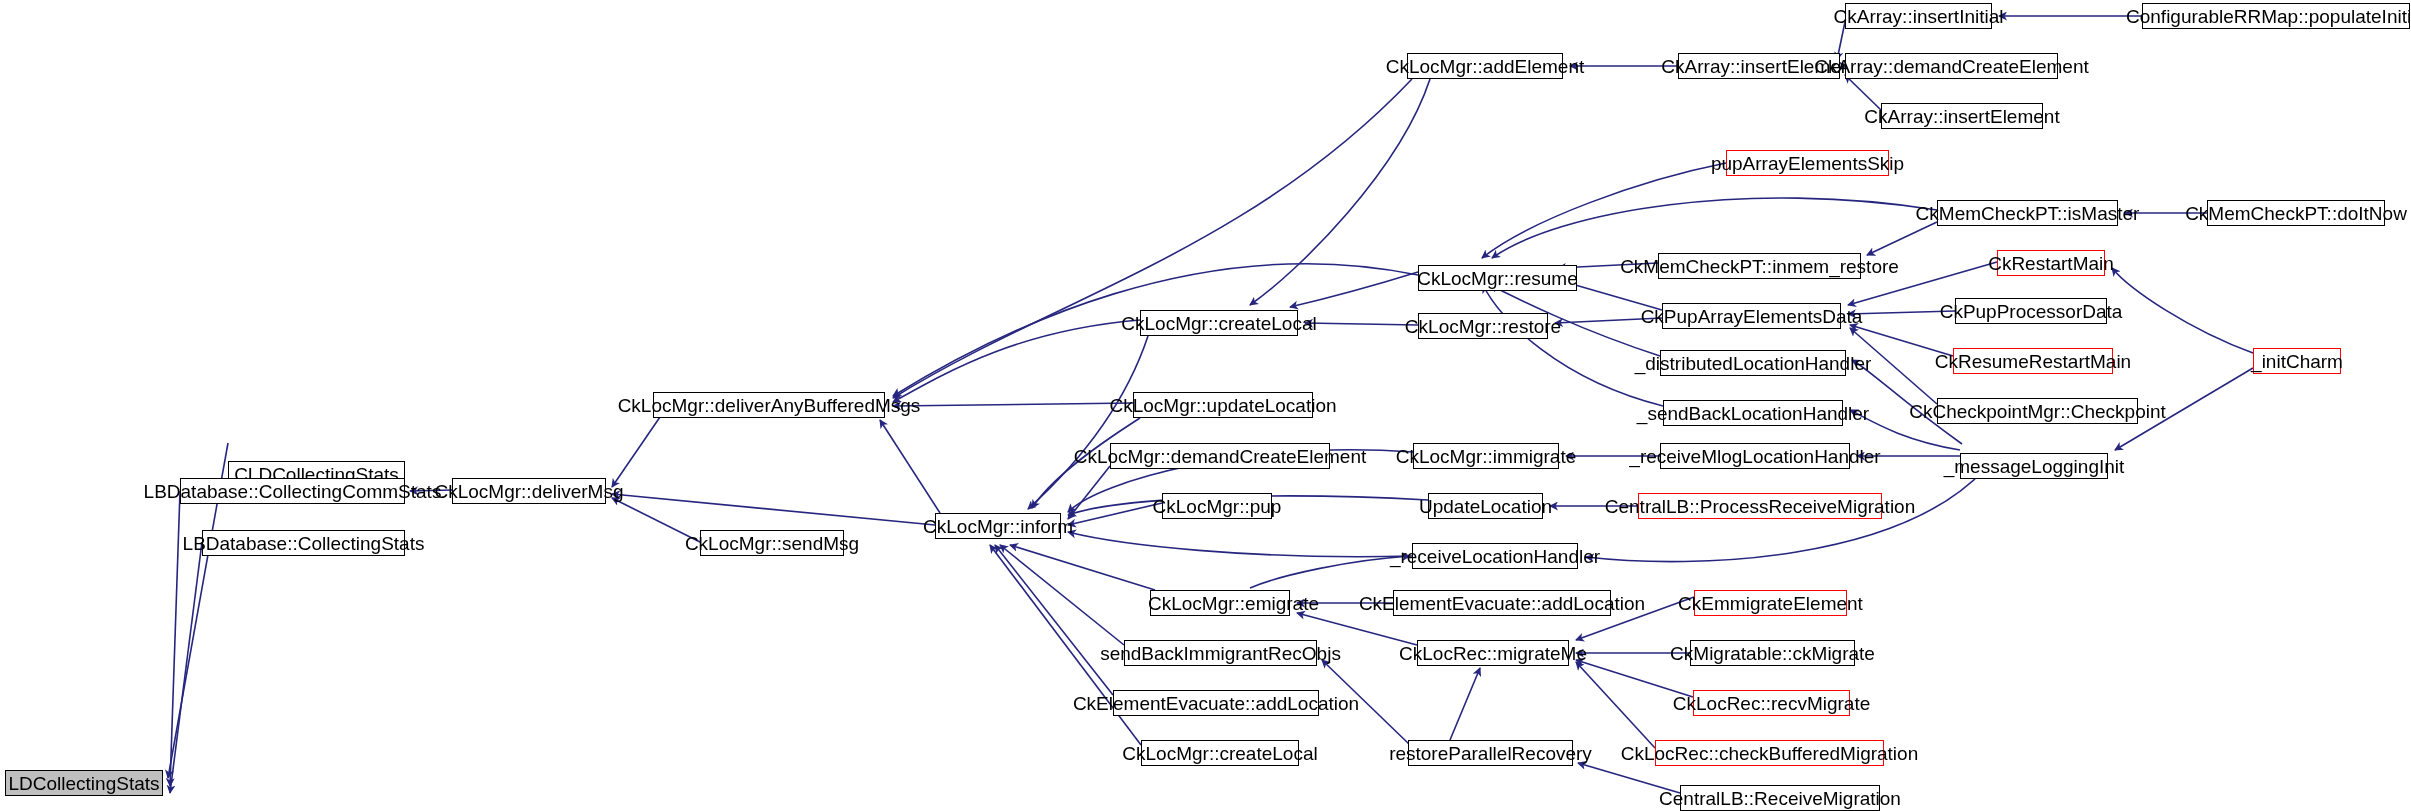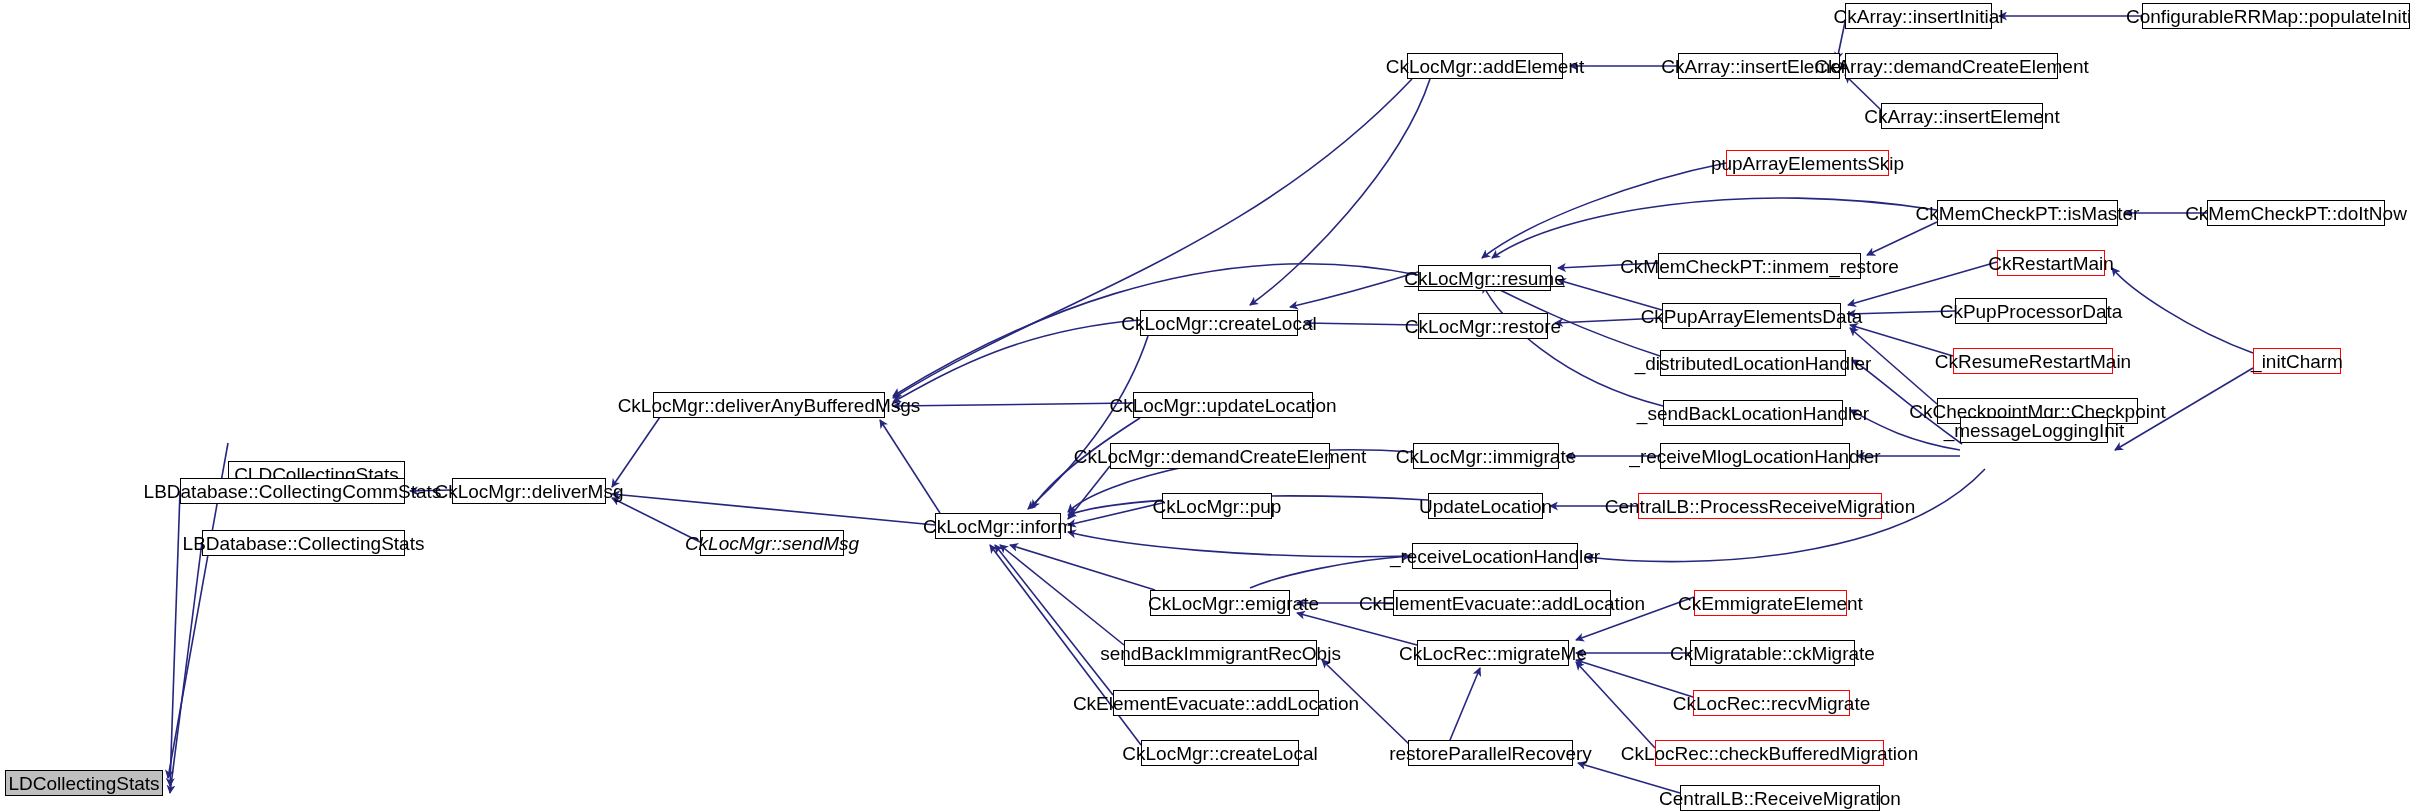--- a/index.html
+++ b/index.html
@@ -111,21 +111,21 @@
     </div>
     <div class="node" style="left: 202px; top: 530px; width: 203px; height: 26px;">
       <span>LBDatabase::CollectingStats</span>
     </div>
     <div class="node" style="left: 452px; top: 478px; width: 154px; height: 26px;">
       <span>CkLocMgr::deliverMsg</span>
     </div>
     <div class="node" style="left: 653px; top: 392px; width: 232px; height: 26px;">
       <span>CkLocMgr::deliverAnyBufferedMsgs</span>
     </div>
-    <div class="node" style="left: 700px; top: 530px; width: 144px; height: 26px; font-style: italic;">
+    <div class="node" style="left: 700px; top: 530px; width: 144px; height: 26px;">
       <span>CkLocMgr::sendMsg</span>
     </div>
     <div class="node" style="left: 935px; top: 513px; width: 126px; height: 26px;">
       <span>CkLocMgr::inform</span>
     </div>
     <div class="node" style="left: 1140px; top: 310px; width: 158px; height: 26px;">
       <span>CkLocMgr::createLocal</span>
     </div>
     <div class="node" style="left: 1133px; top: 392px; width: 180px; height: 26px;">
       <span>CkLocMgr::updateLocation</span>
@@ -168,21 +168,21 @@
     </div>
     <div class="node red" style="left: 1726px; top: 150px; width: 163px; height: 26px;">
       <span>pupArrayElementsSkip</span>
     </div>
     <div class="node" style="left: 1937px; top: 200px; width: 181px; height: 26px;">
       <span>CkMemCheckPT::isMaster</span>
     </div>
     <div class="node" style="left: 2207px; top: 200px; width: 178px; height: 26px;">
       <span>CkMemCheckPT::doItNow</span>
     </div>
-    <div class="node" style="left: 1418px; top: 265px; width: 133px; height: 26px; text-decoration: underline;">
+    <div class="node" style="left: 1418px; top: 265px; width: 159px; height: 26px;">
       <span>CkLocMgr::resume</span>
     </div>
     <div class="node" style="left: 1658px; top: 253px; width: 203px; height: 26px;">
       <span>CkMemCheckPT::inmem_restore</span>
     </div>
     <div class="node red" style="left: 1997px; top: 250px; width: 108px; height: 26px;">
       <span>CkRestartMain</span>
     </div>
     <div class="node" style="left: 1418px; top: 313px; width: 130px; height: 26px;">
       <span>CkLocMgr::restore</span>
@@ -207,21 +207,21 @@
     </div>
     <div class="node" style="left: 1937px; top: 398px; width: 201px; height: 26px;">
       <span>CkCheckpointMgr::Checkpoint</span>
     </div>
     <div class="node" style="left: 1413px; top: 443px; width: 146px; height: 26px;">
       <span>CkLocMgr::immigrate</span>
     </div>
     <div class="node" style="left: 1660px; top: 443px; width: 190px; height: 26px;">
       <span>_receiveMlogLocationHandler</span>
     </div>
-    <div class="node" style="left: 1960px; top: 417px; width: 148px; height: 26px;">
+    <div class="node" style="left: 1960px; top: 453px; width: 148px; height: 26px;">
       <span>_messageLoggingInit</span>
     </div>
     <div class="node" style="left: 1428px; top: 493px; width: 115px; height: 26px;">
       <span>UpdateLocation</span>
     </div>
     <div class="node red" style="left: 1638px; top: 493px; width: 244px; height: 26px;">
       <span>CentralLB::ProcessReceiveMigration</span>
     </div>
     <div class="node" style="left: 1412px; top: 543px; width: 166px; height: 26px;">
       <span>_receiveLocationHandler</span>

